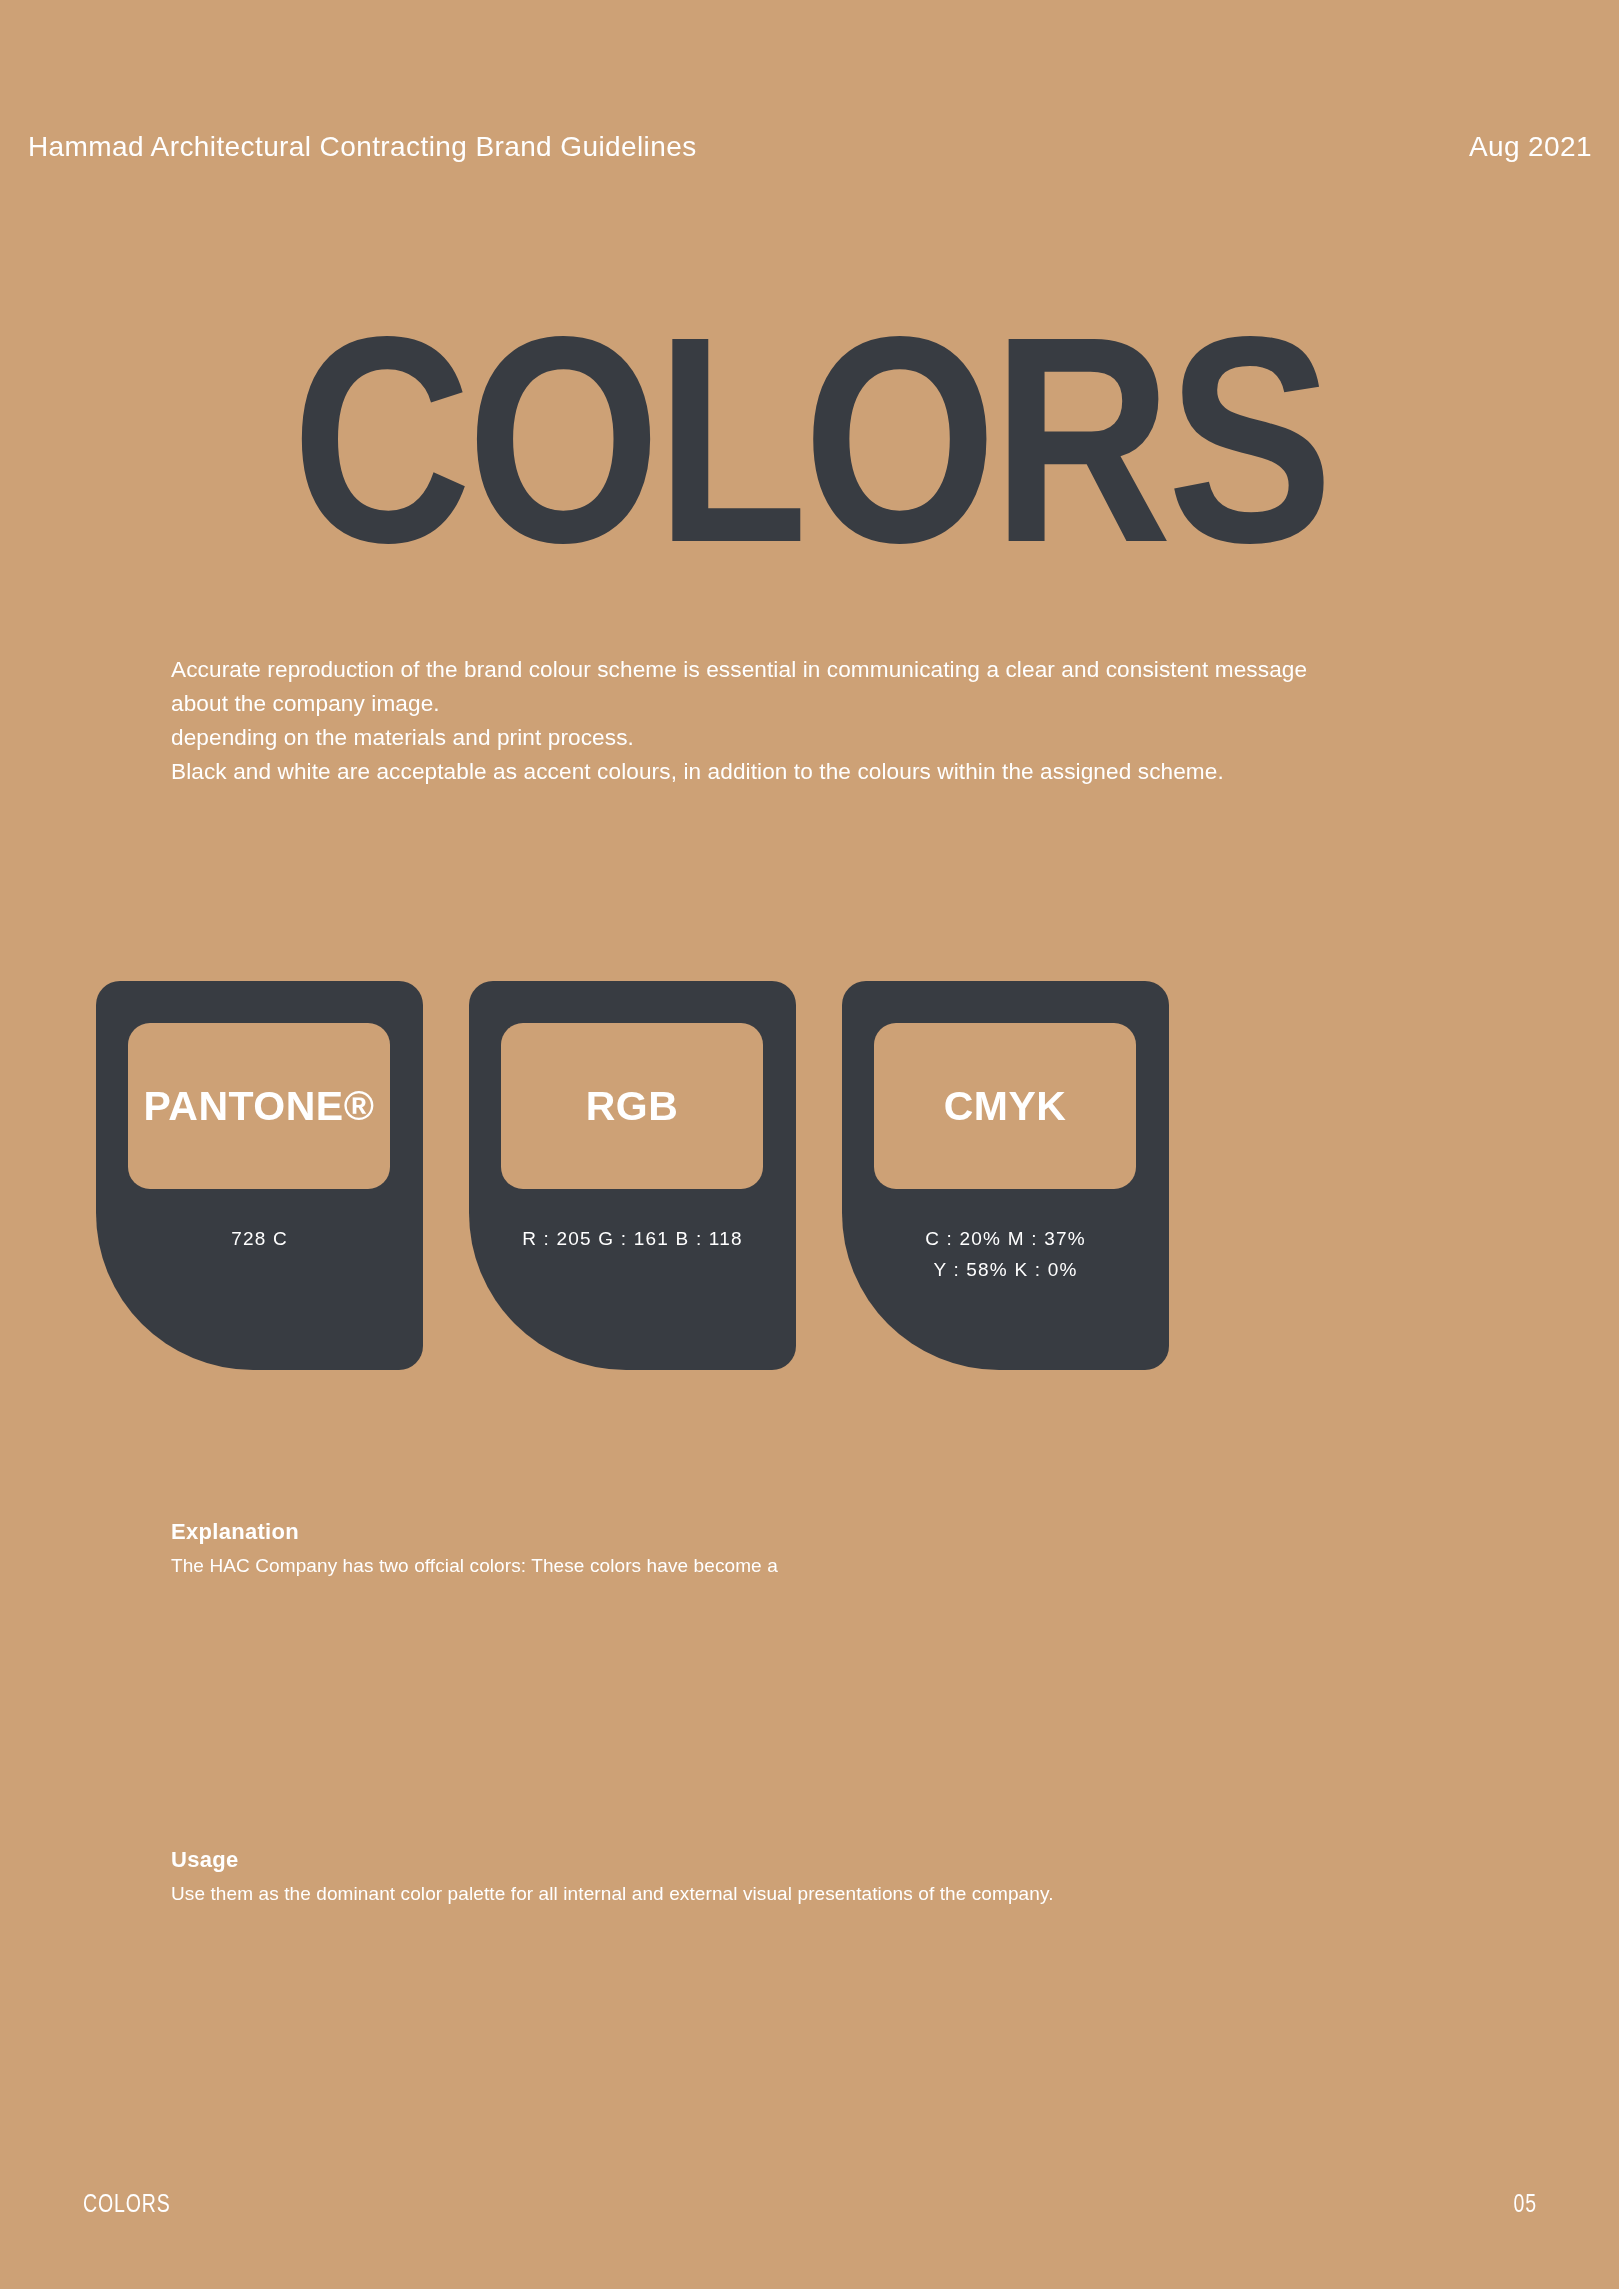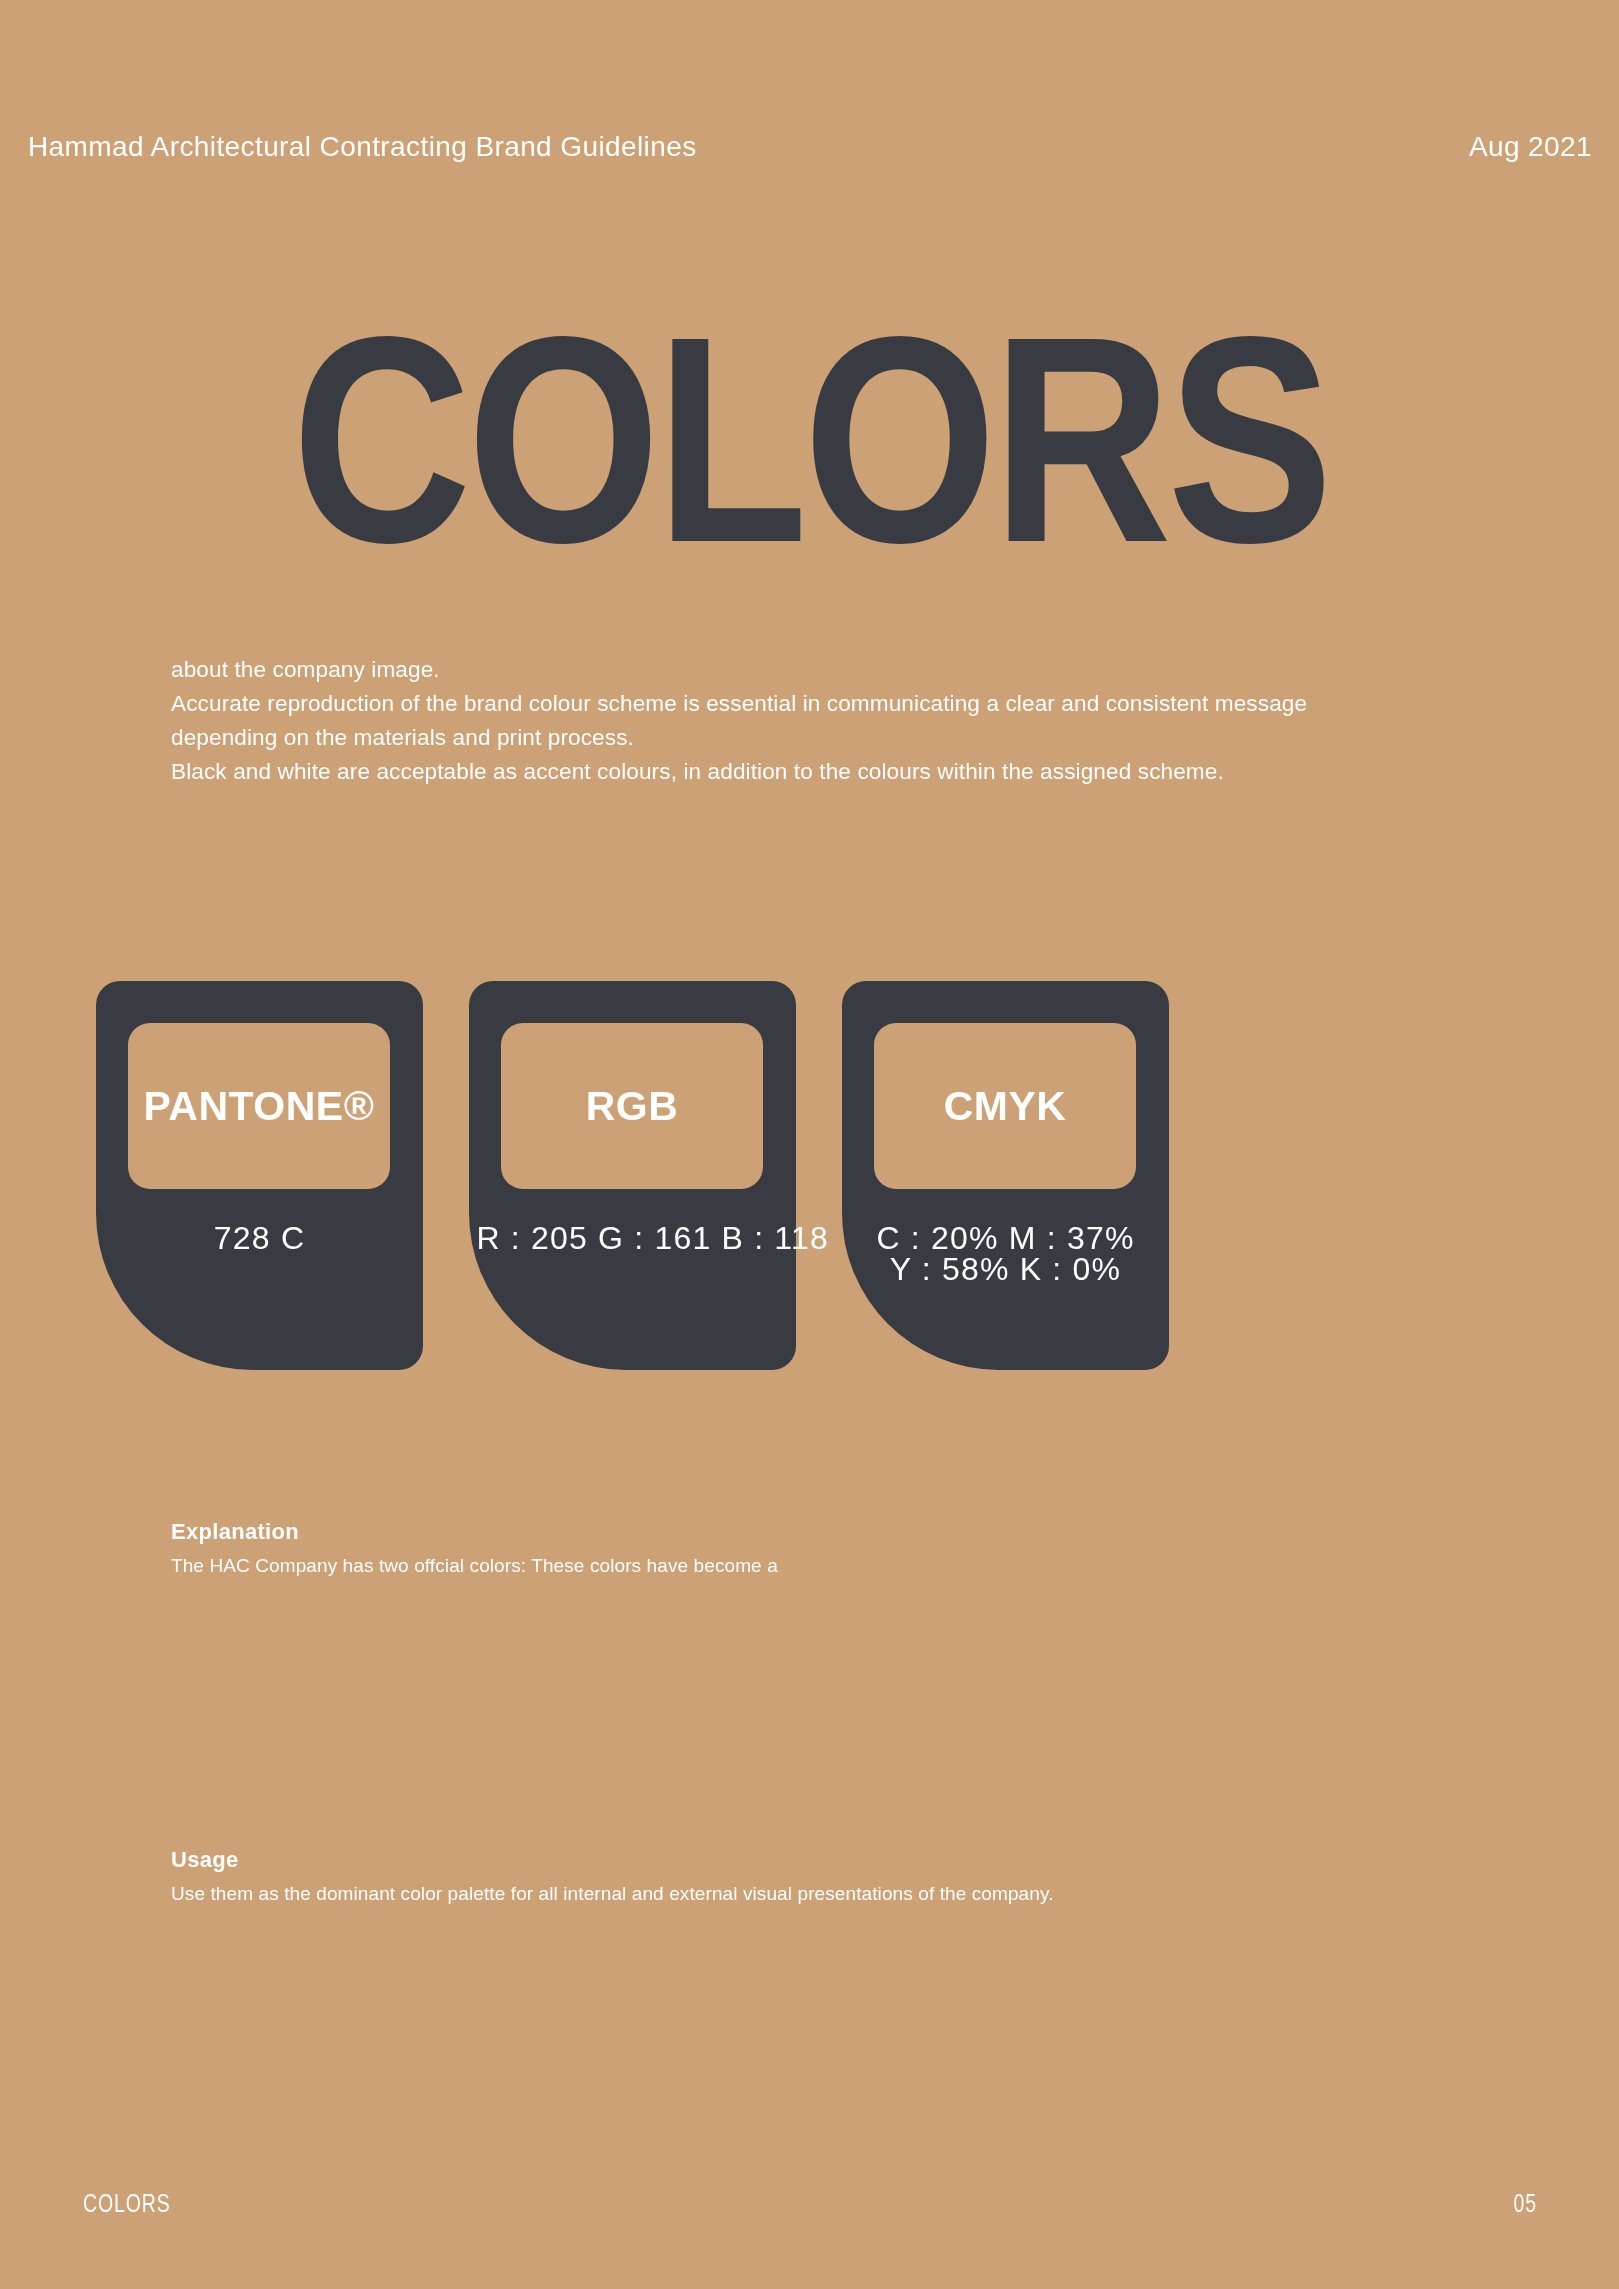--- a/index.html
+++ b/index.html
@@ -110,21 +110,21 @@
     line-height: 1;
     white-space: nowrap;
   }
   .card-value {
     position: absolute;
     top: 242px;
     left: 0;
     width: 327px;
     text-align: center;
     color: #ffffff;
-    font-size: 32px;
+    font-size: 19px;
     line-height: 31px;
     letter-spacing: 1.2px;
     padding: 0 7.4px;
     box-sizing: border-box;
   }
   .card-value .vline { display: block; white-space: nowrap; }
 
   
   .section {
     position: absolute;
@@ -175,22 +175,22 @@
 <div class="page">
 
   <div class="header">
     <div class="header-title">Hammad Architectural Contracting Brand Guidelines</div>
     <div class="header-date">Aug 2021</div>
   </div>
 
   <div class="page-title">COLORS</div>
 
   <div class="intro">
+    <p>Accurate reproduction of the brand colour scheme is essential in communicating a clear and consistent message</p>
     <p>about the company image.</p>
-    <p>Accurate reproduction of the brand colour scheme is essential in communicating a clear and consistent message</p>
     <p>depending on the materials and print process.</p>
     <p>Black and white are acceptable as accent colours, in addition to the colours within the assigned scheme.</p>
   </div>
 
   <div class="cards">
 
     <div class="card">
       <div class="card-swatch">
         <span class="card-swatch-label">PANTONE®</span>
       </div>

